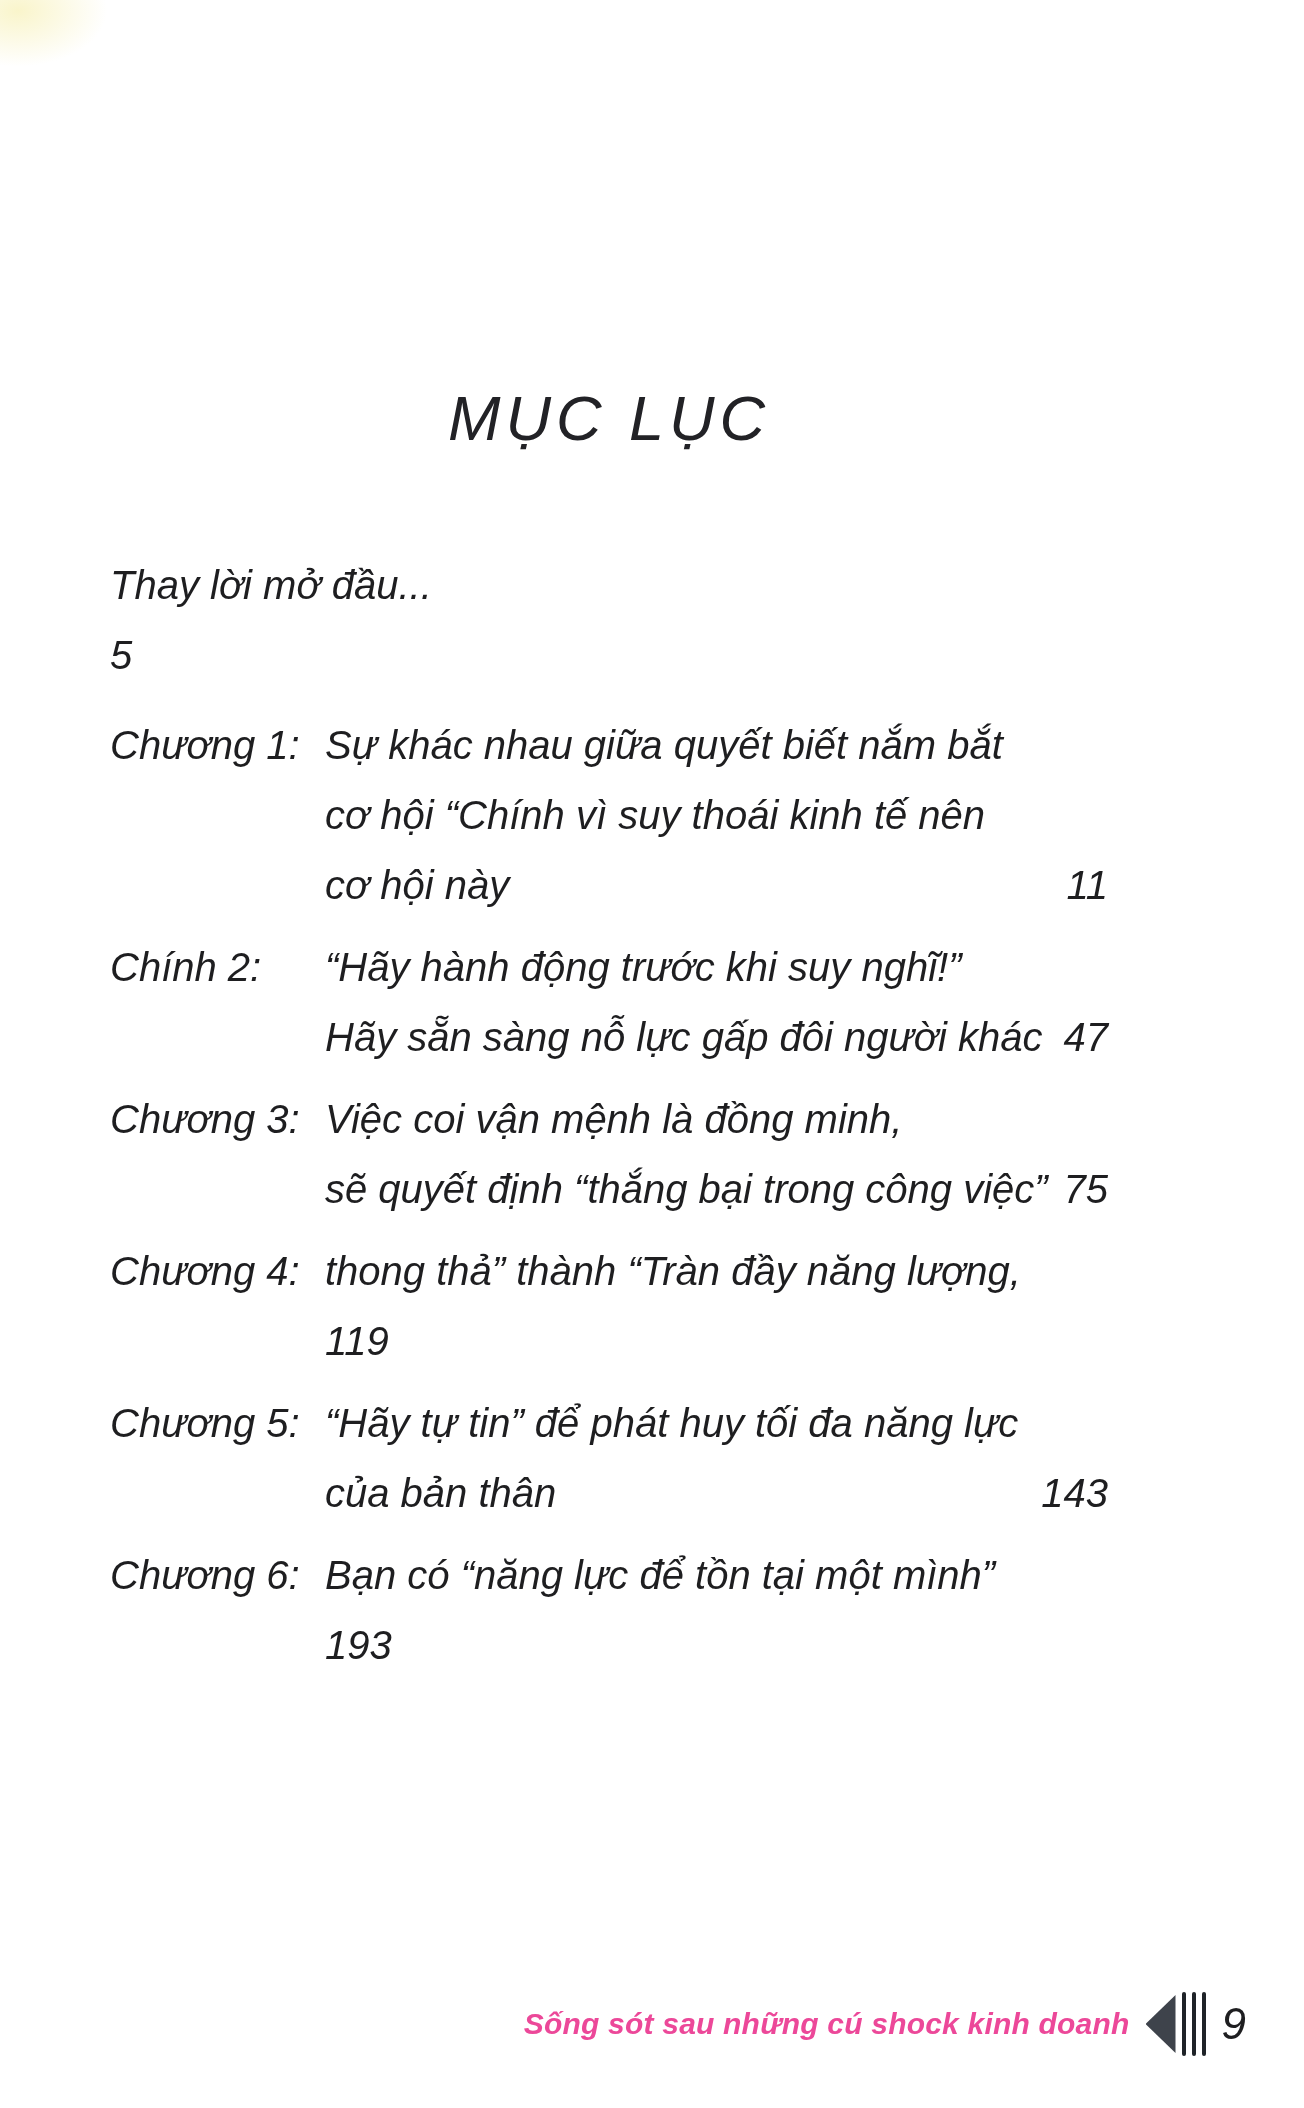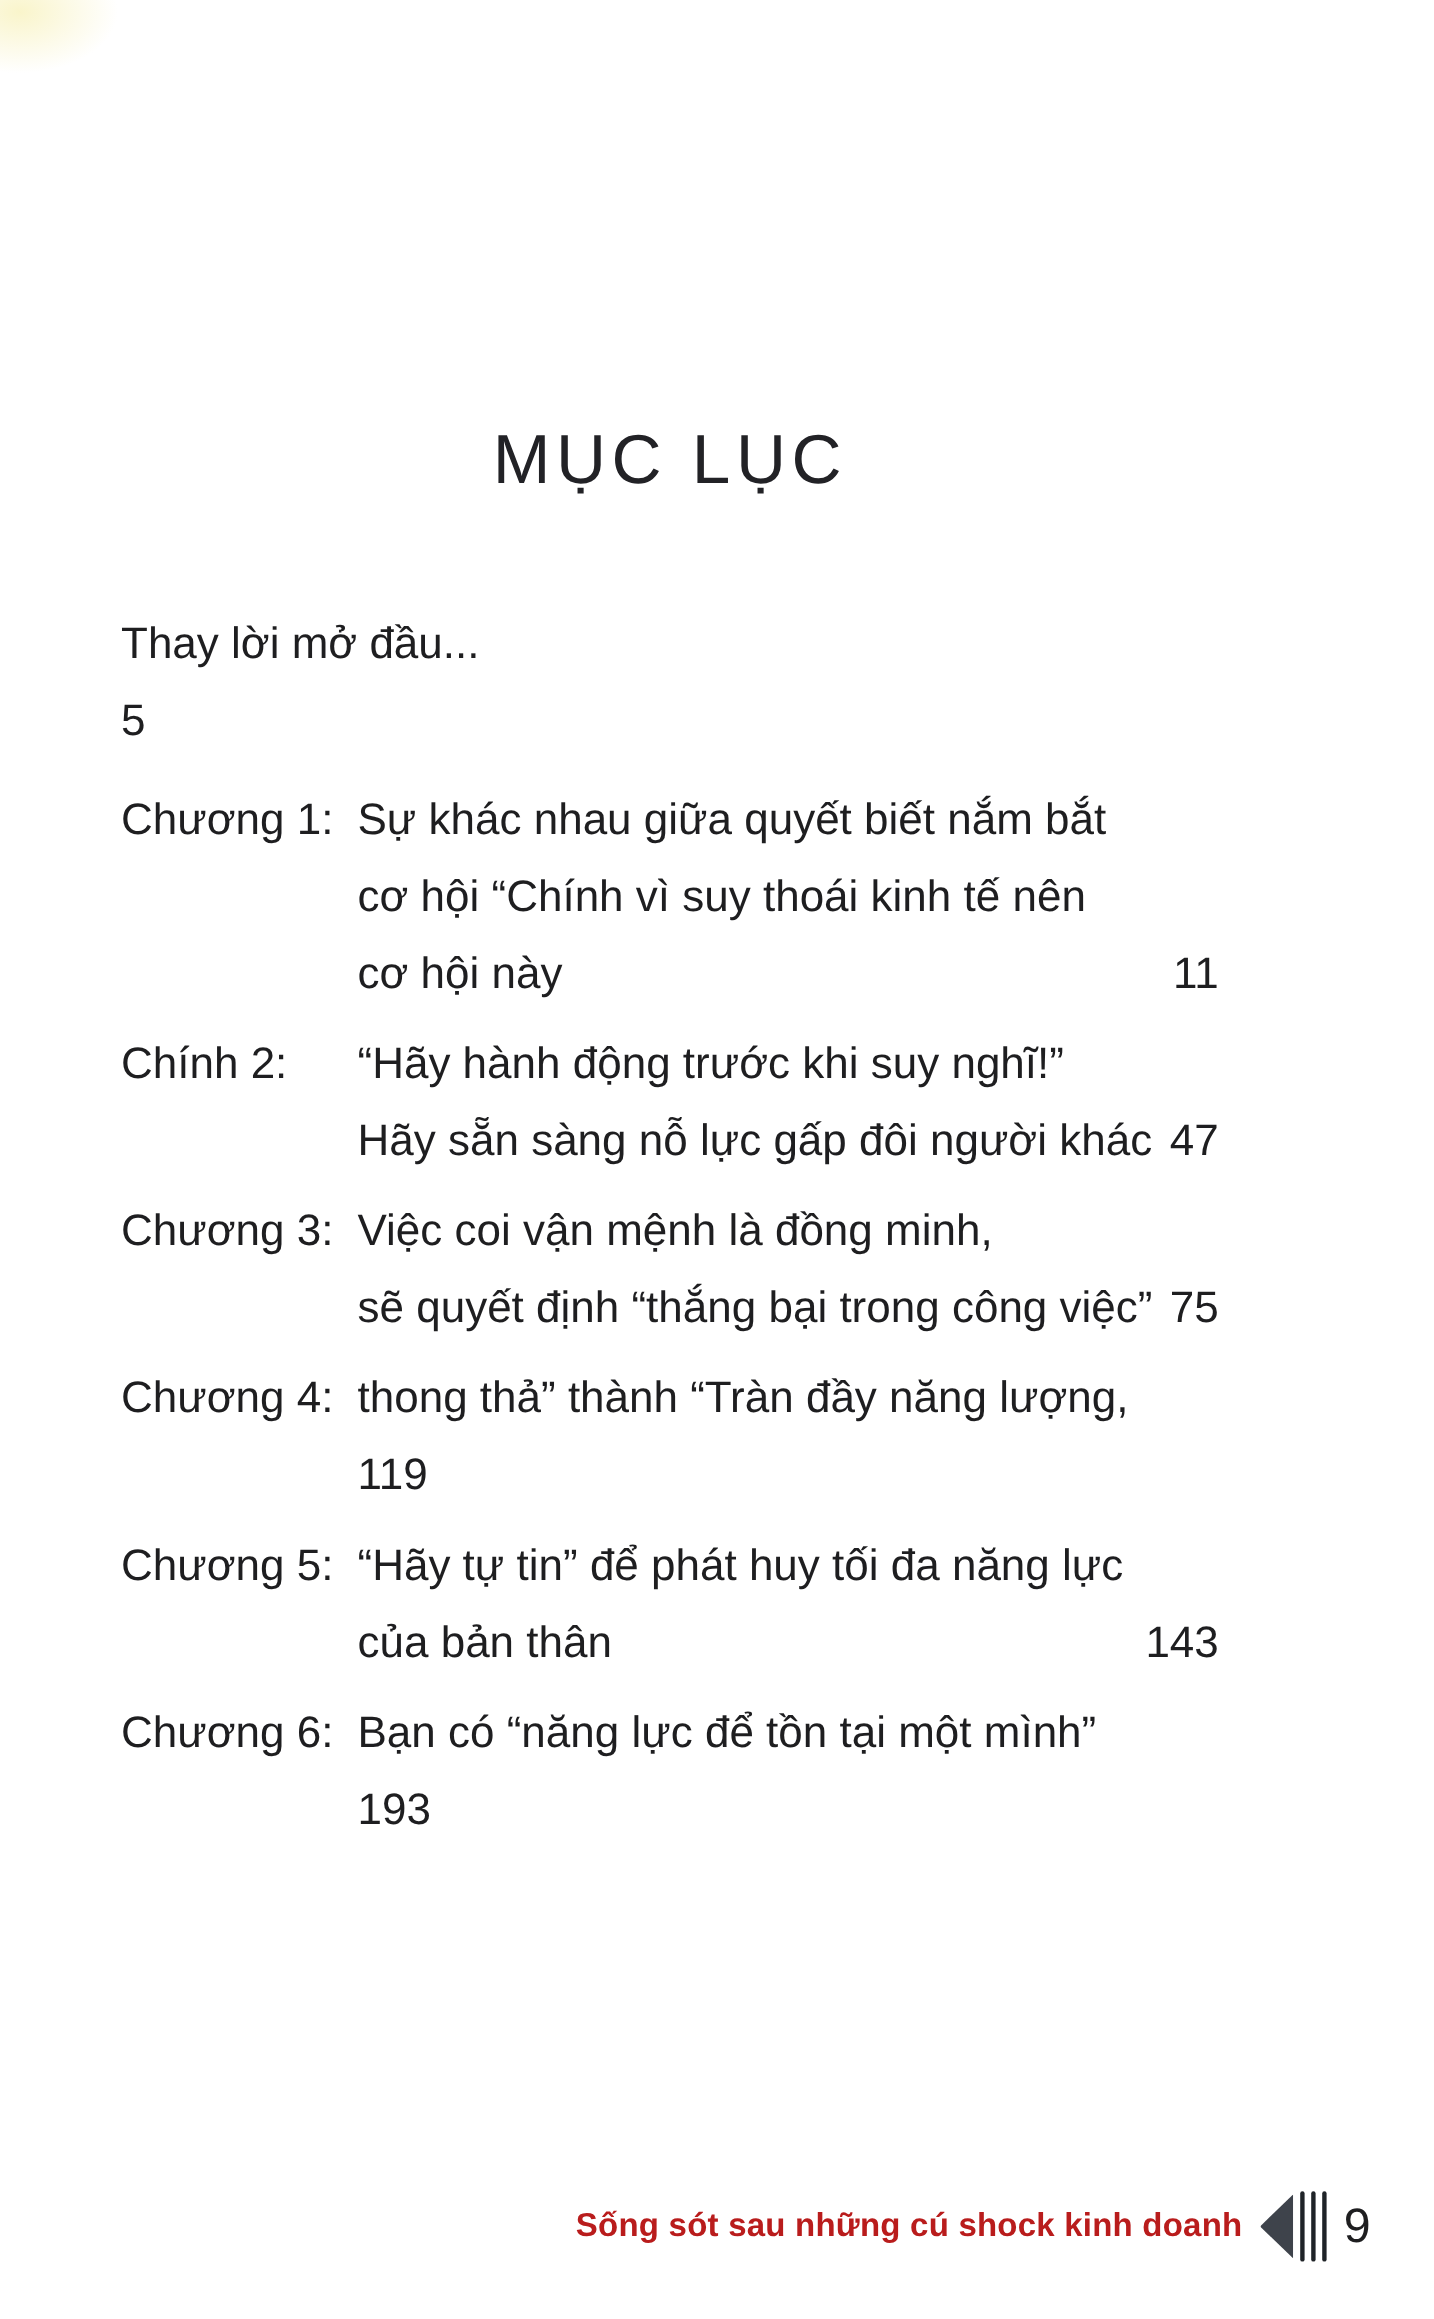--- a/index.html
+++ b/index.html
@@ -5,20 +5,21 @@
   html, body { margin: 0; padding: 0; background: #e8e8e8; }
   .page {
     position: relative;
     width: 1304px;
     height: 2108px;
     margin: 0 auto;
     background: #ffffff;
     font-family: "Liberation Sans", sans-serif;
     color: #1e1e20;
     overflow: hidden;
+    font-style: italic;
   }
   .scan-smudge {
     position: absolute;
     left: -12px;
     top: -8px;
     width: 120px;
     height: 75px;
     background: radial-gradient(ellipse at 25% 25%, rgba(248,242,190,0.8), rgba(248,242,190,0) 70%);
     pointer-events: none;
   }
@@ -66,21 +67,21 @@
     right: 58px;
     bottom: 52px;
     display: flex;
     align-items: center;
     gap: 16px;
   }
   .footer-title {
     font-size: 30px;
     font-weight: 700;
     letter-spacing: 0.2px;
-    color: #b91c1c;
+    color: #ec4899;
   }
   .page-marker-icon {
     display: flex;
     align-items: center;
   }
   .pm-triangle {
     width: 30px;
     height: 58px;
     background: #3e434b;
     clip-path: polygon(100% 0, 100% 100%, 0 50%);

